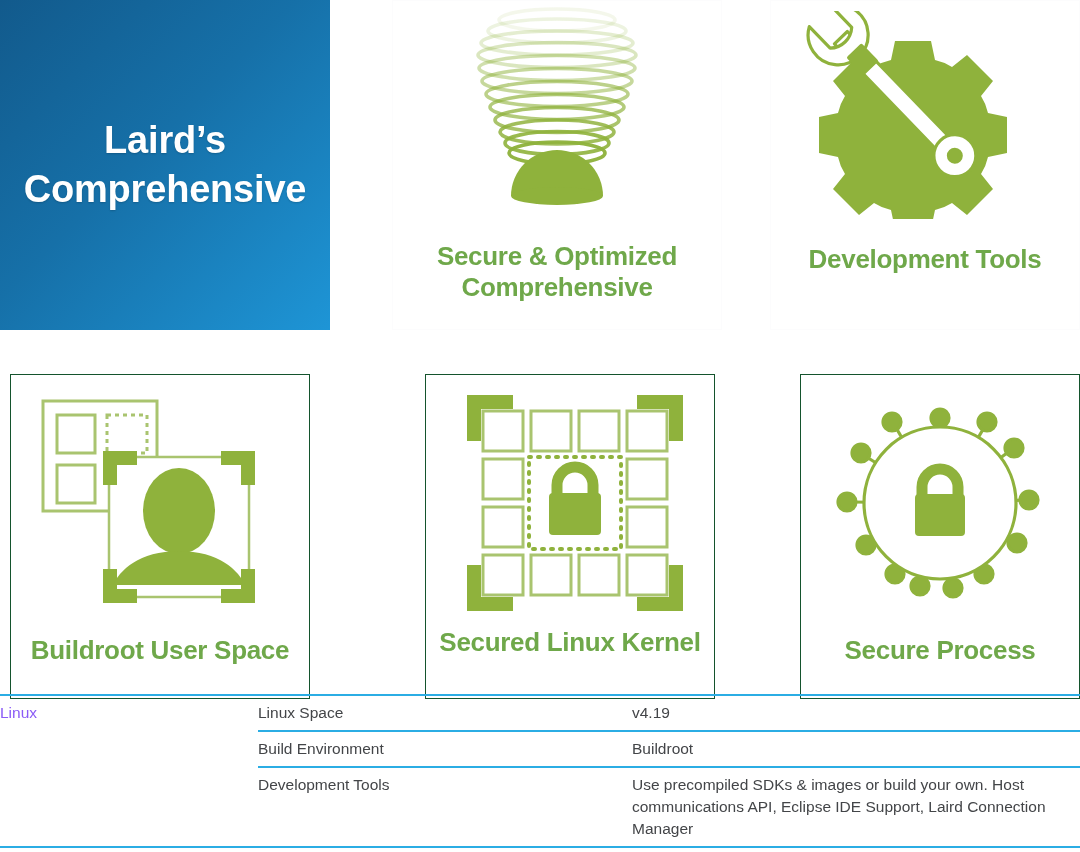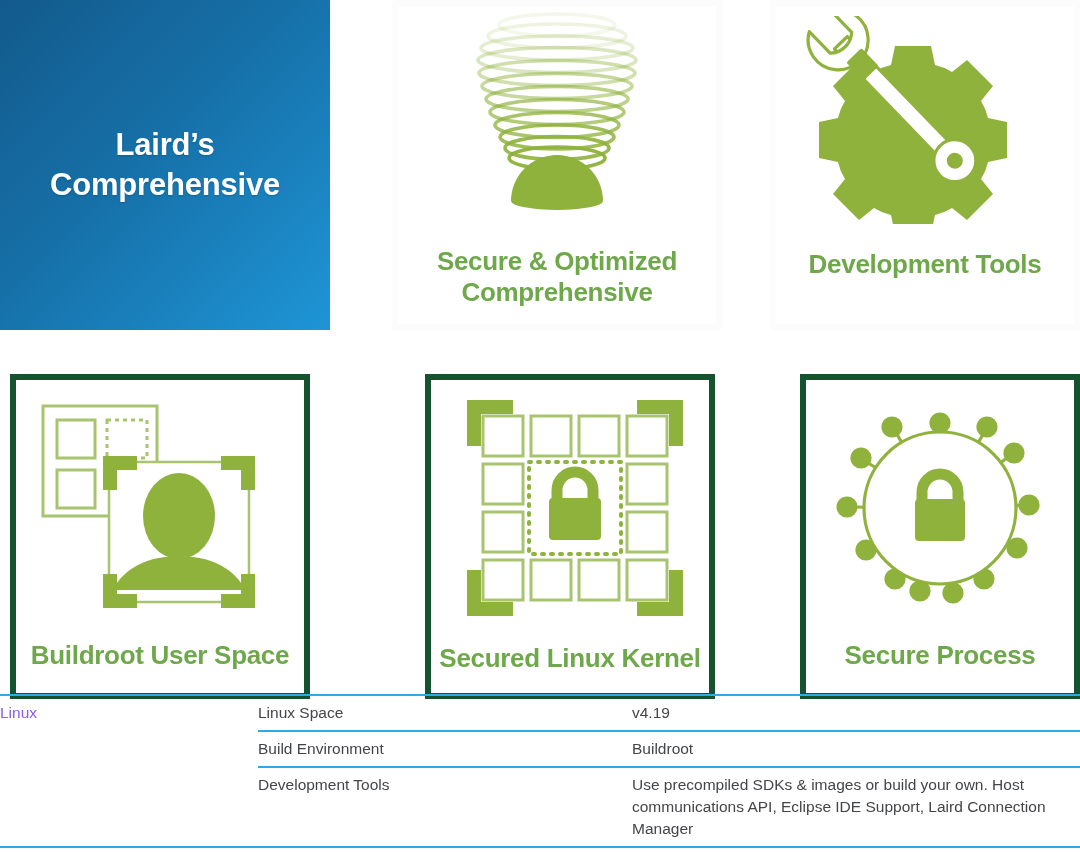--- a/index.html
+++ b/index.html
@@ -20,32 +20,32 @@
     position: absolute;
     left: 0; top: 0;
     width: 330px; height: 330px;
     background: linear-gradient(135deg, #125a8c 0%, #1670a8 45%, #1e95d6 100%);
     display: flex;
     align-items: center;
     justify-content: center;
   }
   .hero-title {
     color: #ffffff;
-    font-size: 31px;
+    font-size: 38px;
     font-weight: bold;
     line-height: 1.28;
     text-align: center;
     letter-spacing: -0.2px;
     text-shadow: 0 1px 2px rgba(0,0,0,.18);
   }
 
   
   .card {
     position: absolute;
-    border: 6px solid #14532d;
+    border: 1px solid #14532d;
     box-sizing: border-box;
     background: #ffffff;
   }
   .card-icon {
     position: absolute;
     left: 0; right: 0; top: 0;
     display: flex;
     align-items: center;
     justify-content: center;
   }
@@ -205,21 +205,21 @@
       <rect x="96" y="110" width="52" height="42" rx="4" fill="#8fb23c"></rect>
 
       <g fill="#8fb23c">
         <path d="M14 12 h46 v14 h-32 v32 h-14 z"></path>
         <path d="M230 12 h-46 v14 h32 v32 h14 z"></path>
         <path d="M14 228 h46 v-14 h-32 v-32 h-14 z"></path>
         <path d="M230 228 h-46 v-14 h32 v-32 h14 z"></path>
       </g>
     </svg>
   </div>
-  <div class="card-label" style="top:263px;text-align:center;">
+  <div class="card-label" style="top:252px;text-align:center;">
     <div>Secured Linux Kernel</div>
   </div>
 </div>
 
 <div class="card" id="card-process">
   <div class="card-icon" style="height:255px;">
     <svg width="230" height="230" viewBox="0 0 230 230" aria-hidden="true">
       <g stroke="#8fb23c" stroke-width="3.2" fill="#8fb23c">
         <line x1="115" y1="115" x2="115" y2="30"></line>
           <circle cx="115" cy="30" r="9"></circle>

